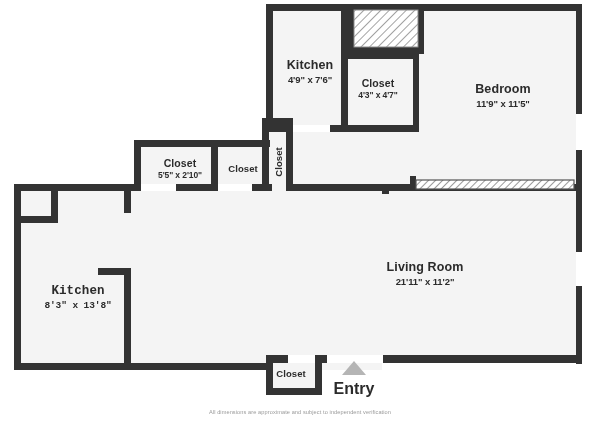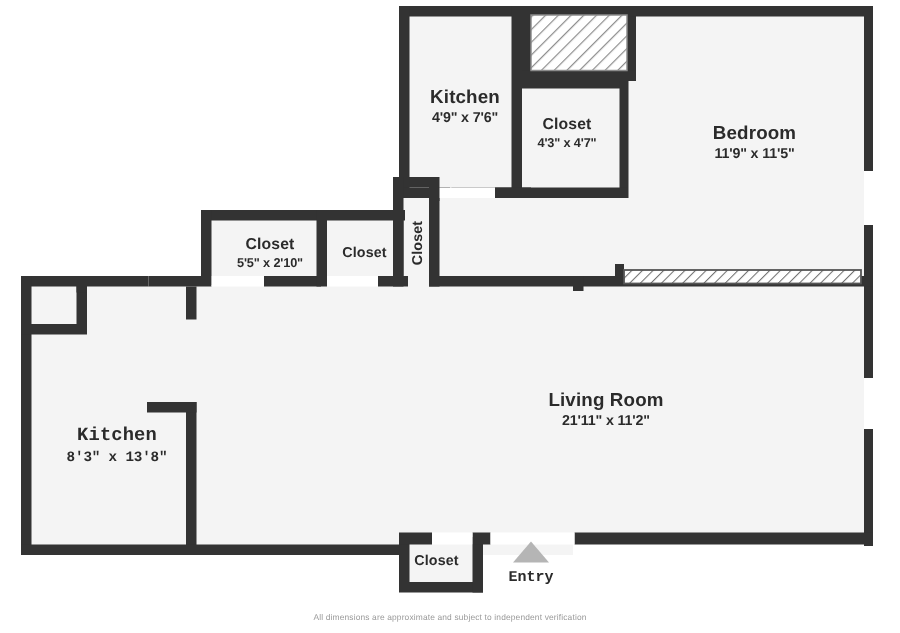--- a/index.html
+++ b/index.html
@@ -56,24 +56,23 @@
     font-size: 9.5px;
   }
   .room-label.vertical {
     transform: translate(-50%, -50%) rotate(-90deg);
   }
   .entry-label {
     position: absolute;
     transform: translate(-50%, 0);
     text-align: left;
     font-weight: bold;
-    font-size: 10px;
+    font-size: 16px;
     color: #2b2b2b;
     white-space: nowrap;
-    font-family: Liberation Mono, monospace;
   }
   .entry-arrow {
     position: absolute;
     transform: translate(-50%, 0);
     width: 0;
     height: 0;
     border-left: 12px solid transparent;
     border-right: 12px solid transparent;
     border-bottom: 14px solid #b5b5b5;
   }
@@ -243,21 +242,21 @@
   <div class="room-label tiny vertical" style="left:279px; top:162px;">
     <span class="rl-name">Closet</span>
   </div>
 
   <div class="room-label" style="left:78px; top:297px;font-family:Liberation Mono, monospace;">
     <span class="rl-name">Kitchen</span>
     <span class="rl-dims">8'3" x 13'8"</span>
   </div>
 
 
-  <div class="room-label" style="left:404px; top:273px;">
+  <div class="room-label" style="left:425px; top:273px;">
     <span class="rl-name">Living Room</span>
     <span class="rl-dims">21'11" x 11'2"</span>
   </div>
 
   <div class="room-label tiny" style="left:291px; top:374px;">
     <span class="rl-name">Closet</span>
   </div>
 
   <div class="entry-arrow" style="left:354px; top:361px;"></div>
   <div class="entry-label" style="left:354px; top:380px;">Entry</div>

